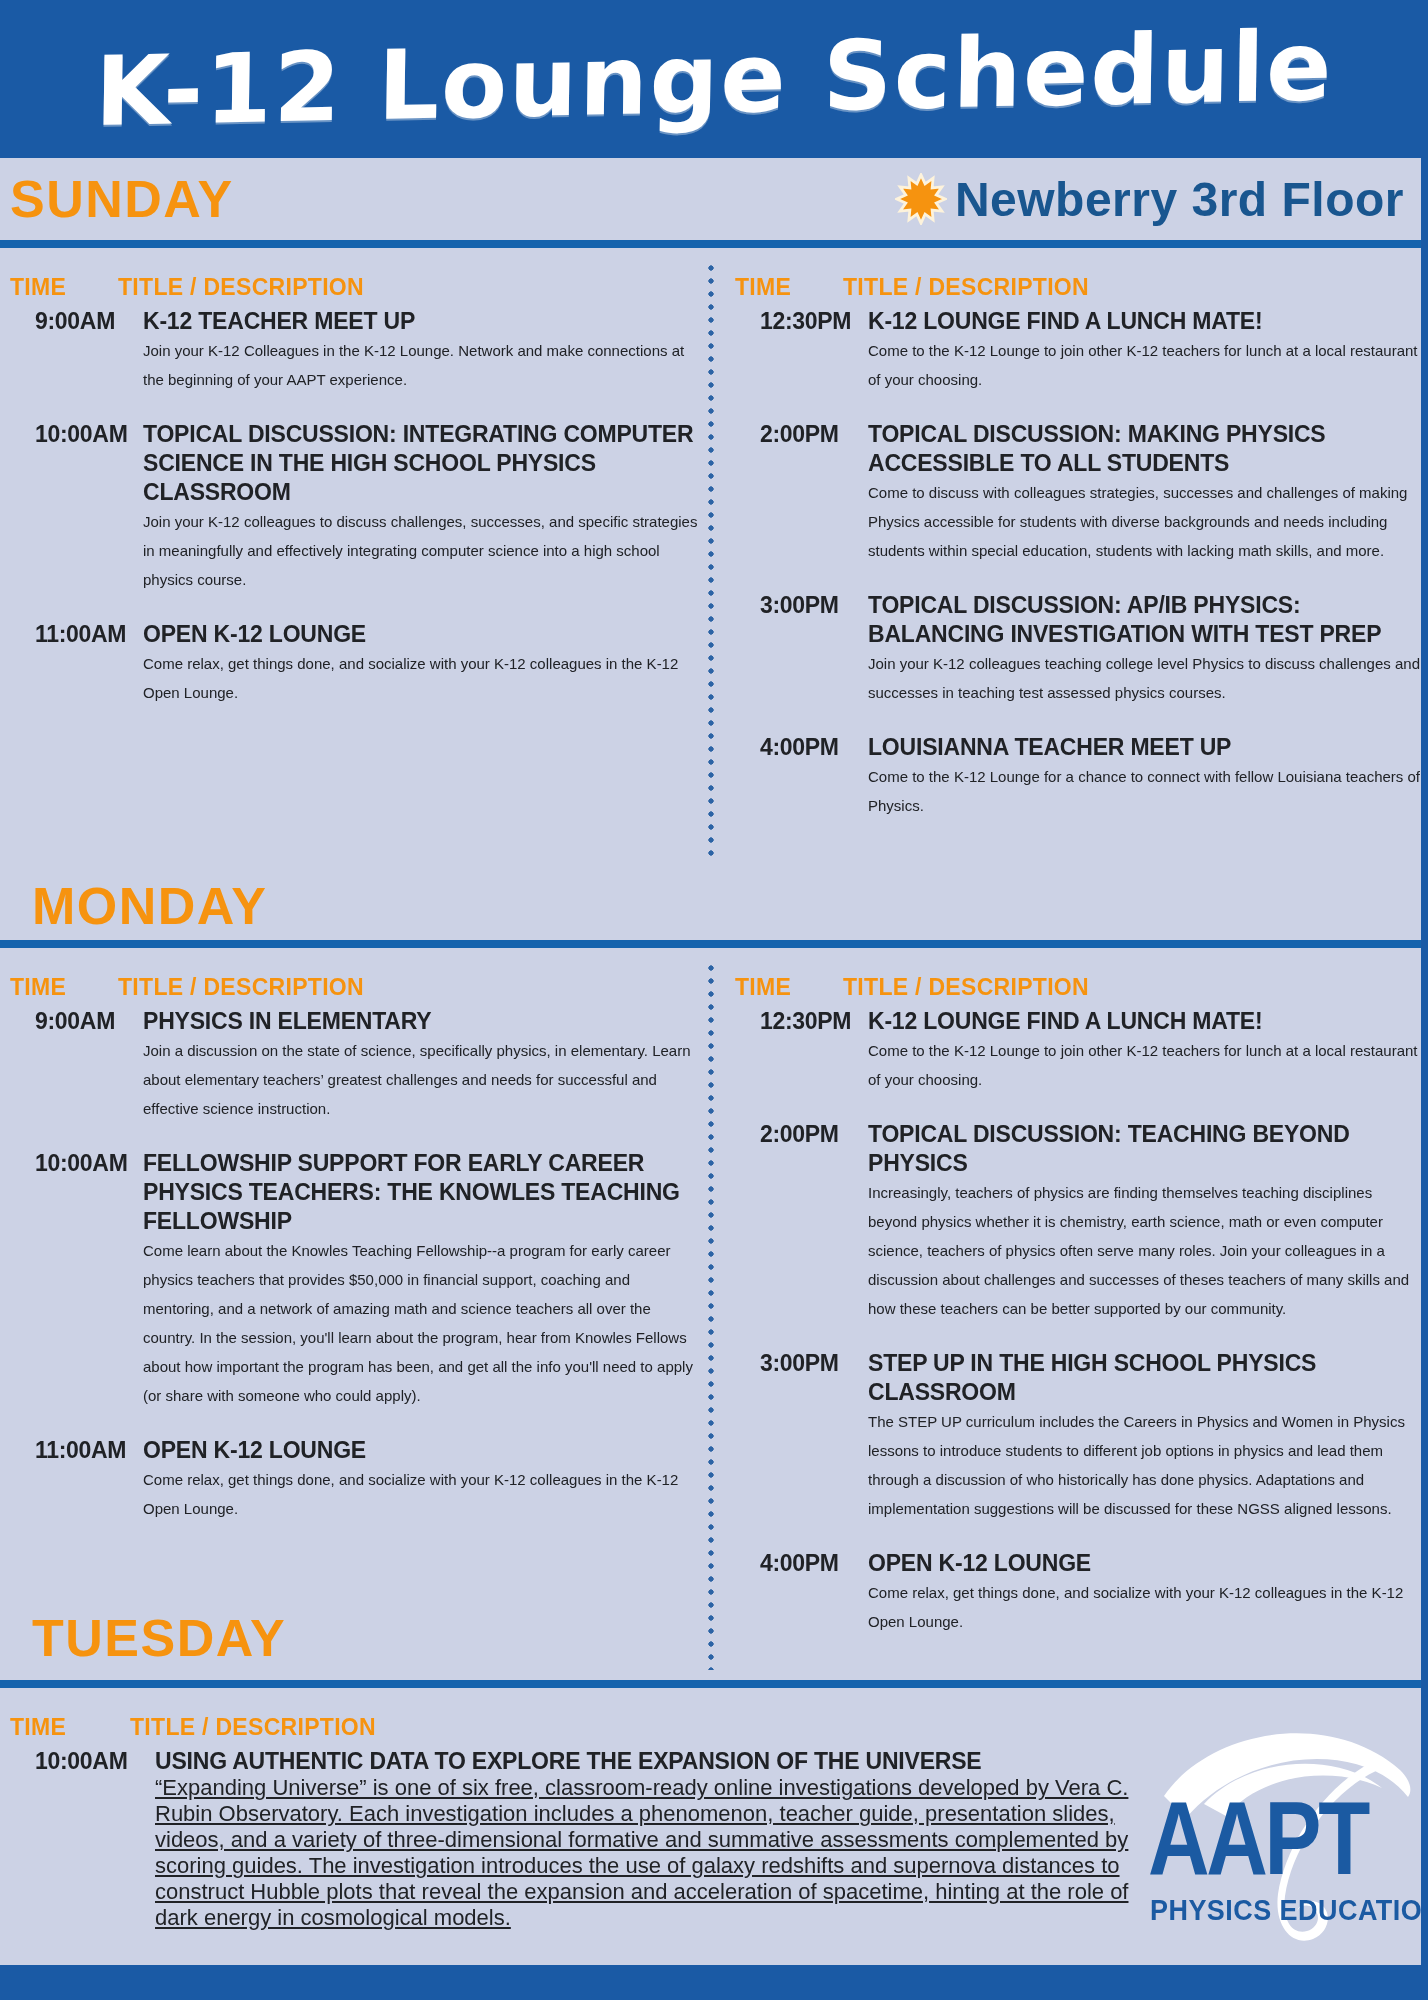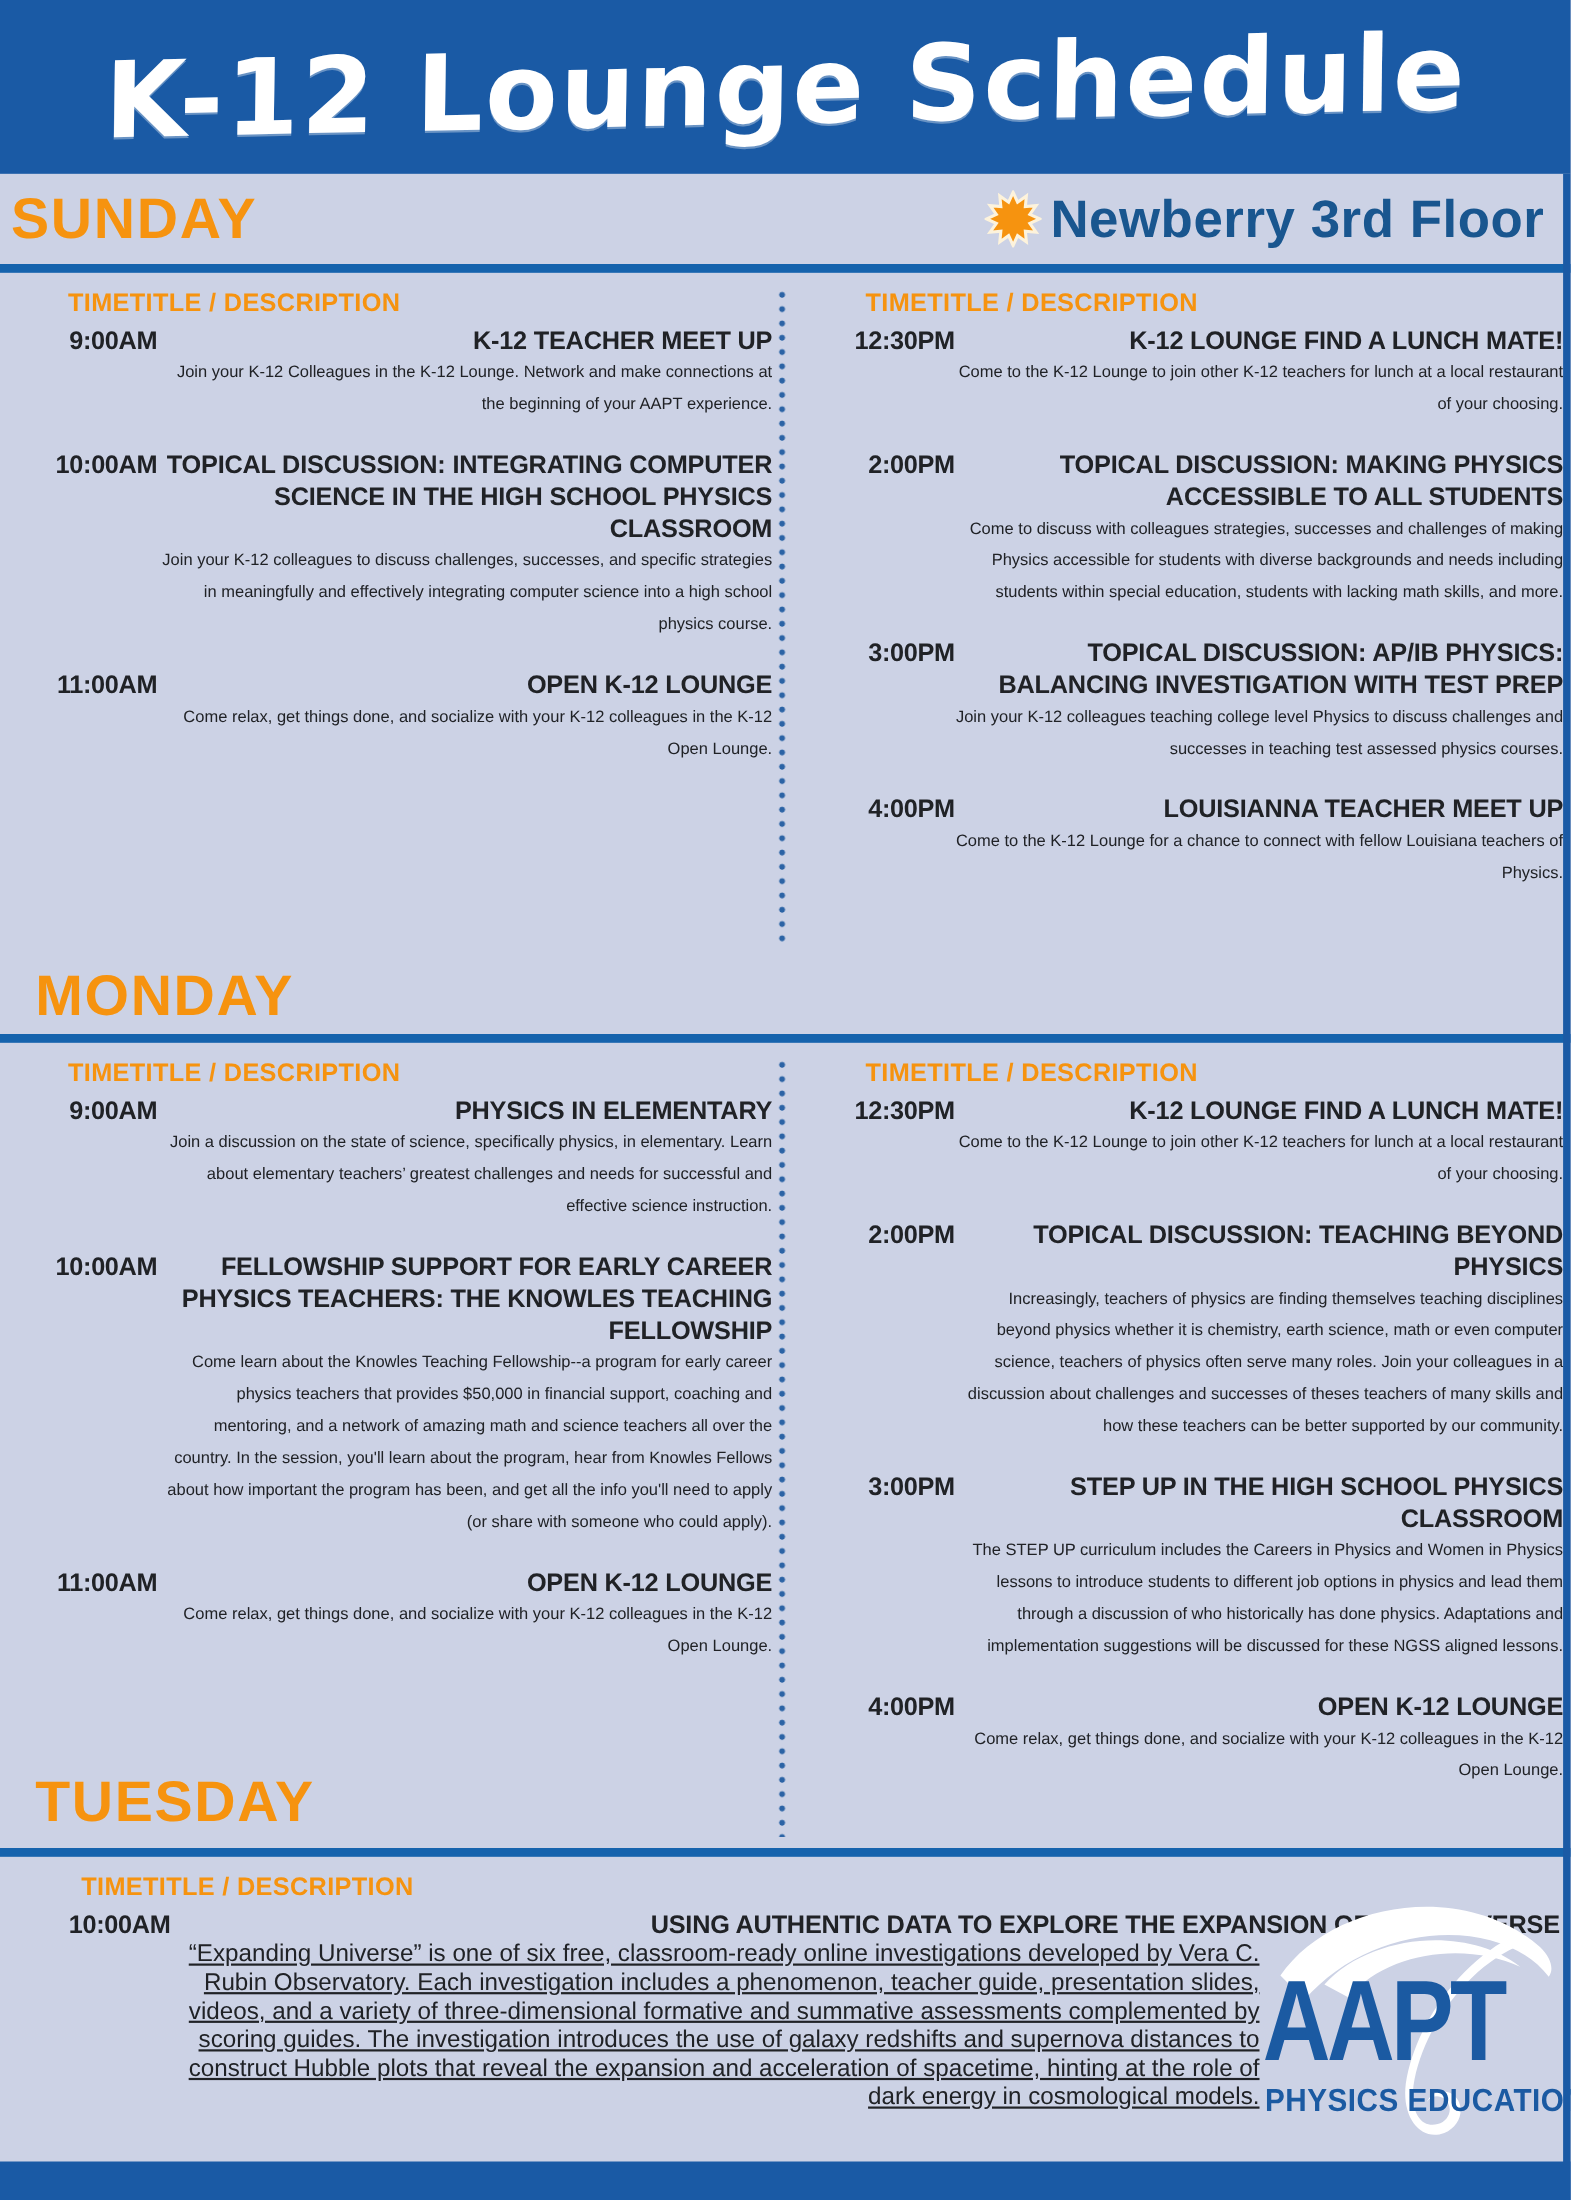--- a/index.html
+++ b/index.html
@@ -35,21 +35,21 @@
   
   .hr{position:absolute;left:0;width:100%;height:8px;background:var(--line-blue);}
   .hr1{top:240px;} .hr2{top:940px;} .hr3{top:1680px;}
 
   
   .section{position:absolute;left:0;width:100%;}
   .sec-sunday{top:248px;height:624px;}
   .sec-monday{top:948px;height:732px;}
   .sec-tuesday{top:1688px;height:277px;}
 
-  .cols{position:relative;display:flex;height:100%;padding-top:14px;text-align:right;}
+  .cols{position:relative;display:flex;height:100%;padding-top:26px;}
   .col{display:flex;flex-direction:column;}
   .col-left{margin-left:10px;width:692px;}
   .col-right{margin-left:33px;width:686px;}
   .col-full{margin-left:10px;width:1408px;}
 
   .dotline{position:absolute;left:708px;top:16px;bottom:10px;width:6px;
     background-image:radial-gradient(circle at 3px 4px, var(--dot-blue) 2.4px, rgba(0,0,0,0) 2.9px);
     background-size:6px 13px;background-repeat:repeat-y;}
 
   .colhead{display:flex;margin-bottom:6px;}

